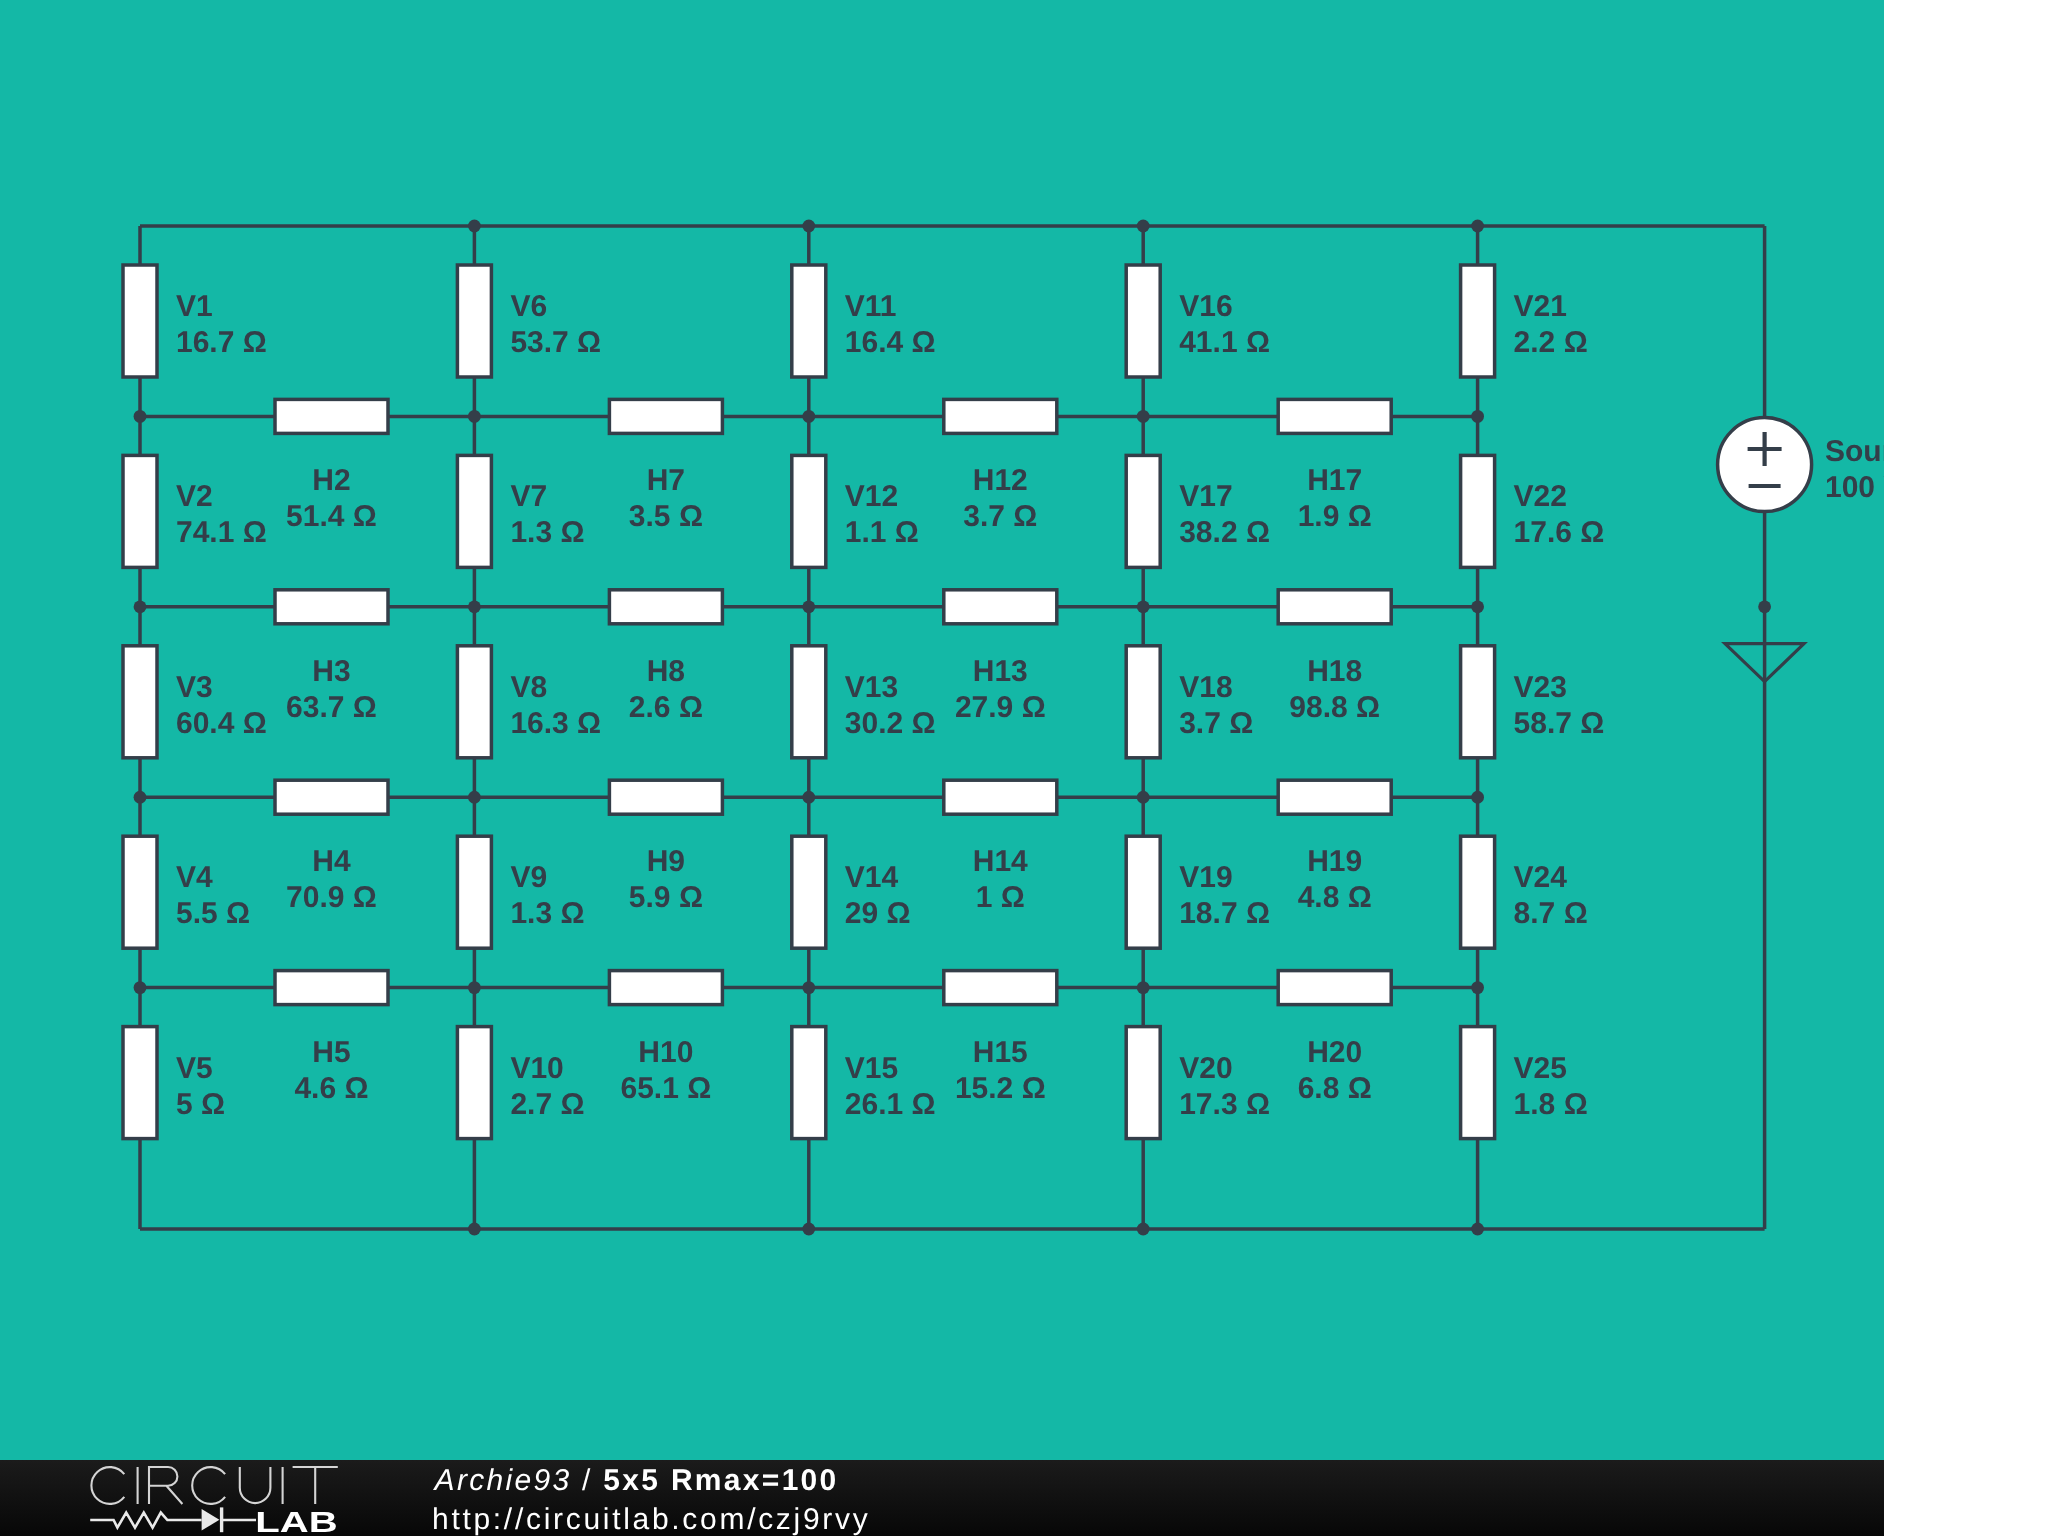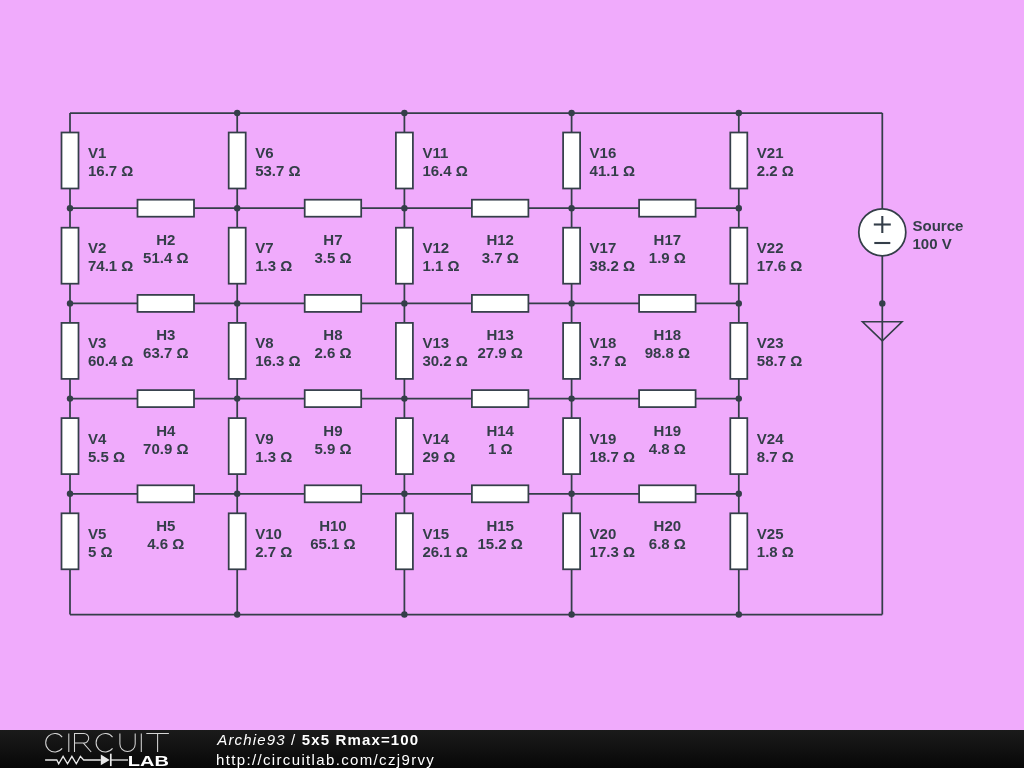--- a/index.html
+++ b/index.html
@@ -1,16 +1,16 @@
 <!DOCTYPE html>
 <html><head>
 <meta charset="utf-8">
 <style>
 html,body{margin:0;padding:0;background:#fff;}
-#page{position:relative;width:1024px;height:768px;overflow:hidden;background:#f0abfc;}
+#page{position:relative;width:942px;height:768px;overflow:hidden;background:#14b8a6;}
 #circuit{position:absolute;top:0;left:0;width:1024px;height:727px;}
 #bar{position:absolute;top:730px;left:0;width:1024px;height:38px;background:linear-gradient(#1b1b1b,#070707);}
 </style>
 </head>
 <body>
 <div id="page">
 
 <div id="circuit">
 <svg width="1024" height="727" viewBox="0 0 1024 727" style="position:absolute;top:0;left:0;font-family:'Liberation Sans',sans-serif;">
 <line x1="70" y1="113" x2="882.3" y2="113" stroke="#343e49" stroke-width="1.75"></line>

